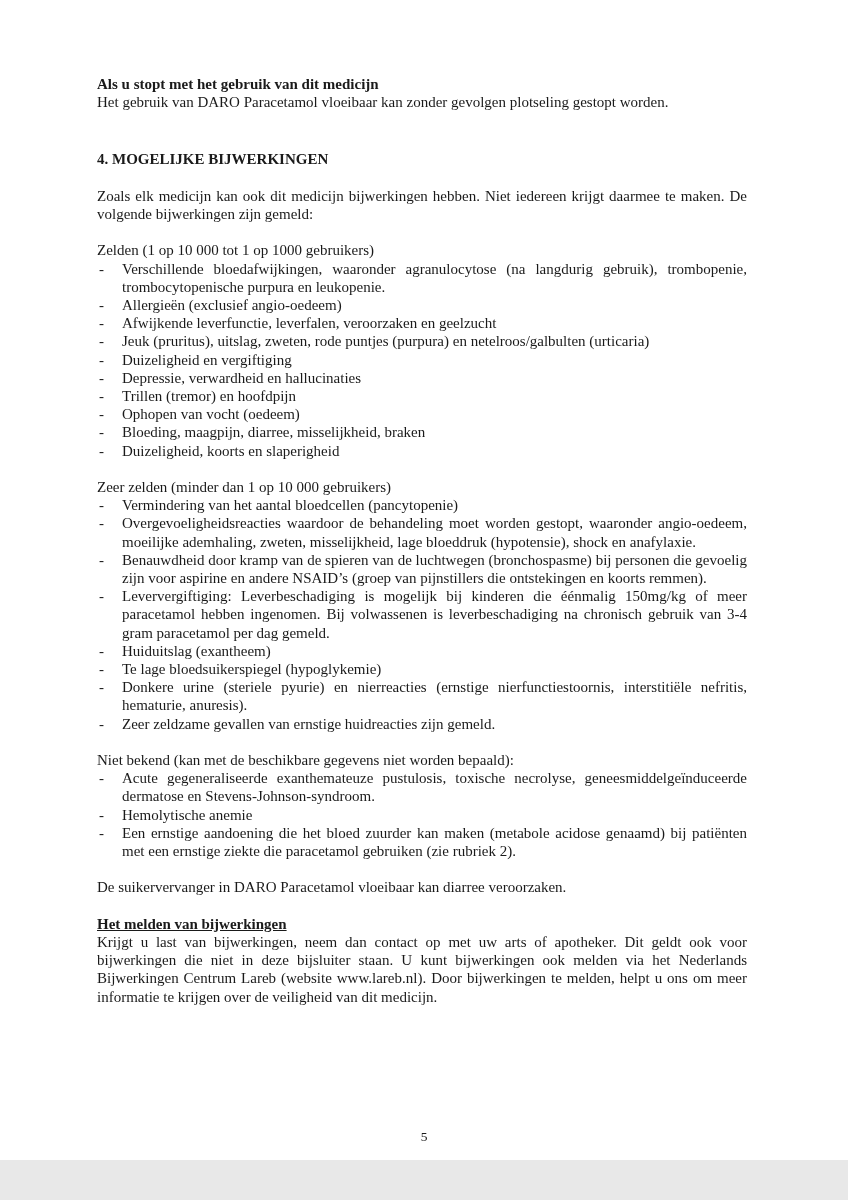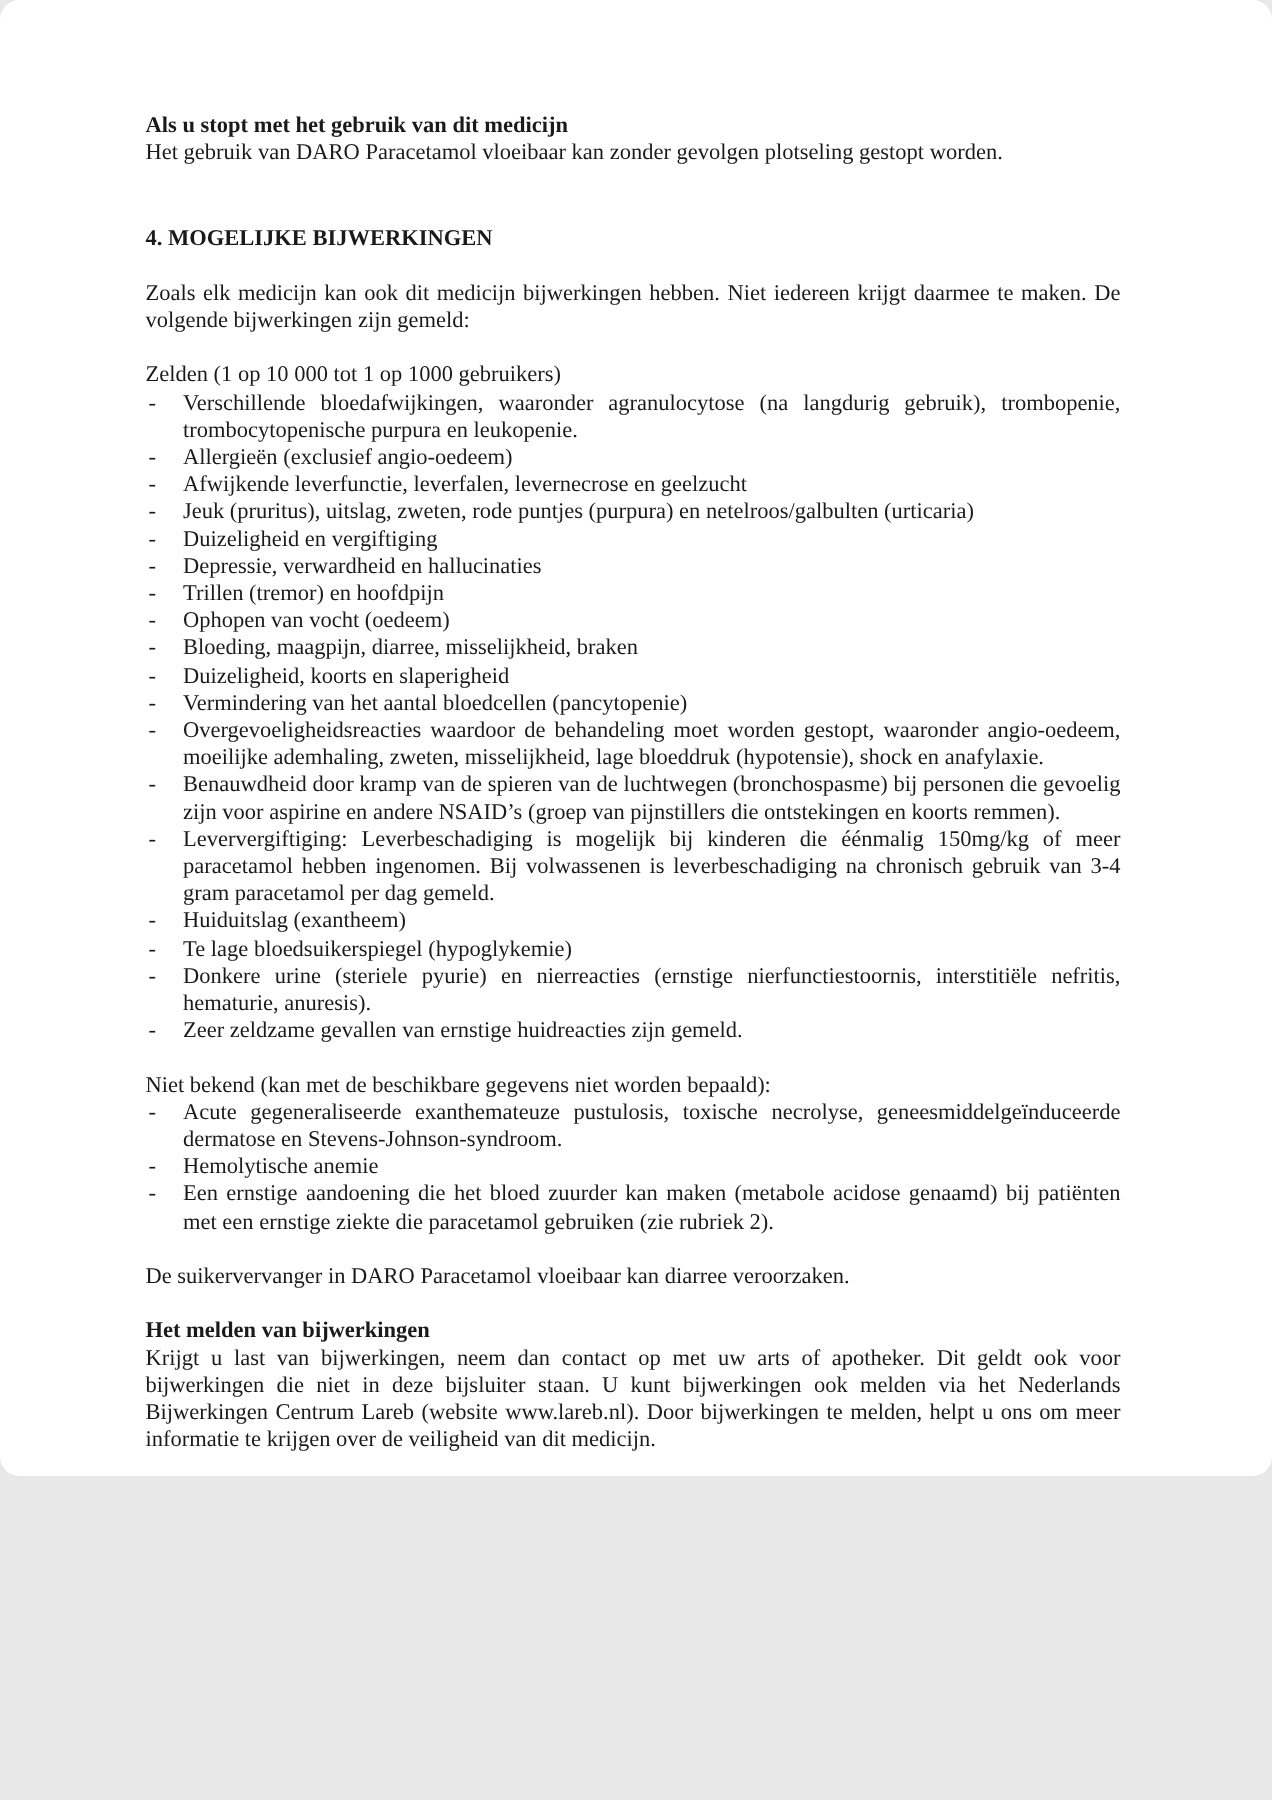--- a/index.html
+++ b/index.html
@@ -2,41 +2,41 @@
 <html><head>
 <meta charset="utf-8">
 <style>
   * { margin: 0; padding: 0; box-sizing: border-box; }
   html, body { background: #e8e8e8; }
   body { font-family: "Liberation Serif", "DejaVu Serif", serif; }
 
   .page {
     position: relative;
     width: 848px;
-    height: 984px;
+    height: 1160px;
     margin: 0 auto;
     background: #ffffff;
     color: #1a1a1a;
     overflow: hidden;
-    border-radius: 13px;
   }
 
   .content {
     position: absolute;
     left: 97px;
     top: 75px;
     width: 650px;
     font-size: 15px;
     line-height: 18.2px;
     text-align: justify;
   }
 
   .bold { font-weight: bold; }
   .heading-underline {
     font-weight: bold;
+    text-decoration: underline;
   }
 
   
   .gap-1 { margin-top: 18.2px; }
   .gap-2 { margin-top: 39px; }
 
   ul.dash-list {
     list-style: none;
   }
   ul.dash-list li {
@@ -72,30 +72,31 @@
 
 
     <p class="bold gap-2">4. MOGELIJKE BIJWERKINGEN</p>
 
     <p class="gap-1">Zoals elk medicijn kan ook dit medicijn bijwerkingen hebben. Niet iedereen krijgt daarmee te maken. De volgende bijwerkingen zijn gemeld:</p>
 
     <p class="gap-1">Zelden (1 op 10 000 tot 1 op 1000 gebruikers)</p>
     <ul class="dash-list">
       <li>Verschillende bloedafwijkingen, waaronder agranulocytose (na langdurig gebruik), trombopenie, trombocytopenische purpura en leukopenie.</li>
       <li>Allergieën (exclusief angio-oedeem)</li>
-      <li>Afwijkende leverfunctie, leverfalen, levernecrose en geelzucht</li>
+      <li>Afwijkende leverfunctie, leverfalen, veroorzaken en geelzucht</li>
       <li>Jeuk (pruritus), uitslag, zweten, rode puntjes (purpura) en netelroos/galbulten (urticaria)</li>
       <li>Duizeligheid en vergiftiging</li>
       <li>Depressie, verwardheid en hallucinaties</li>
       <li>Trillen (tremor) en hoofdpijn</li>
       <li>Ophopen van vocht (oedeem)</li>
       <li>Bloeding, maagpijn, diarree, misselijkheid, braken</li>
       <li>Duizeligheid, koorts en slaperigheid</li>
     </ul>
 
+    <p class="gap-1">Zeer zelden (minder dan 1 op 10 000 gebruikers)</p>
     <ul class="dash-list">
       <li>Vermindering van het aantal bloedcellen (pancytopenie)</li>
       <li>Overgevoeligheidsreacties waardoor de behandeling moet worden gestopt, waaronder angio-oedeem, moeilijke ademhaling, zweten, misselijkheid, lage bloeddruk (hypotensie), shock en anafylaxie.</li>
       <li>Benauwdheid door kramp van de spieren van de luchtwegen (bronchospasme) bij personen die gevoelig zijn voor aspirine en andere NSAID’s (groep van pijnstillers die ontstekingen en koorts remmen).</li>
       <li>Leververgiftiging: Leverbeschadiging is mogelijk bij kinderen die éénmalig 150mg/kg of meer paracetamol hebben ingenomen. Bij volwassenen is leverbeschadiging na chronisch gebruik van 3-4 gram paracetamol per dag gemeld.</li>
       <li>Huiduitslag (exantheem)</li>
       <li>Te lage bloedsuikerspiegel (hypoglykemie)</li>
       <li>Donkere urine (steriele pyurie) en nierreacties (ernstige nierfunctiestoornis, interstitiële nefritis, hematurie, anuresis).</li>
       <li>Zeer zeldzame gevallen van ernstige huidreacties zijn gemeld.</li>
     </ul>

